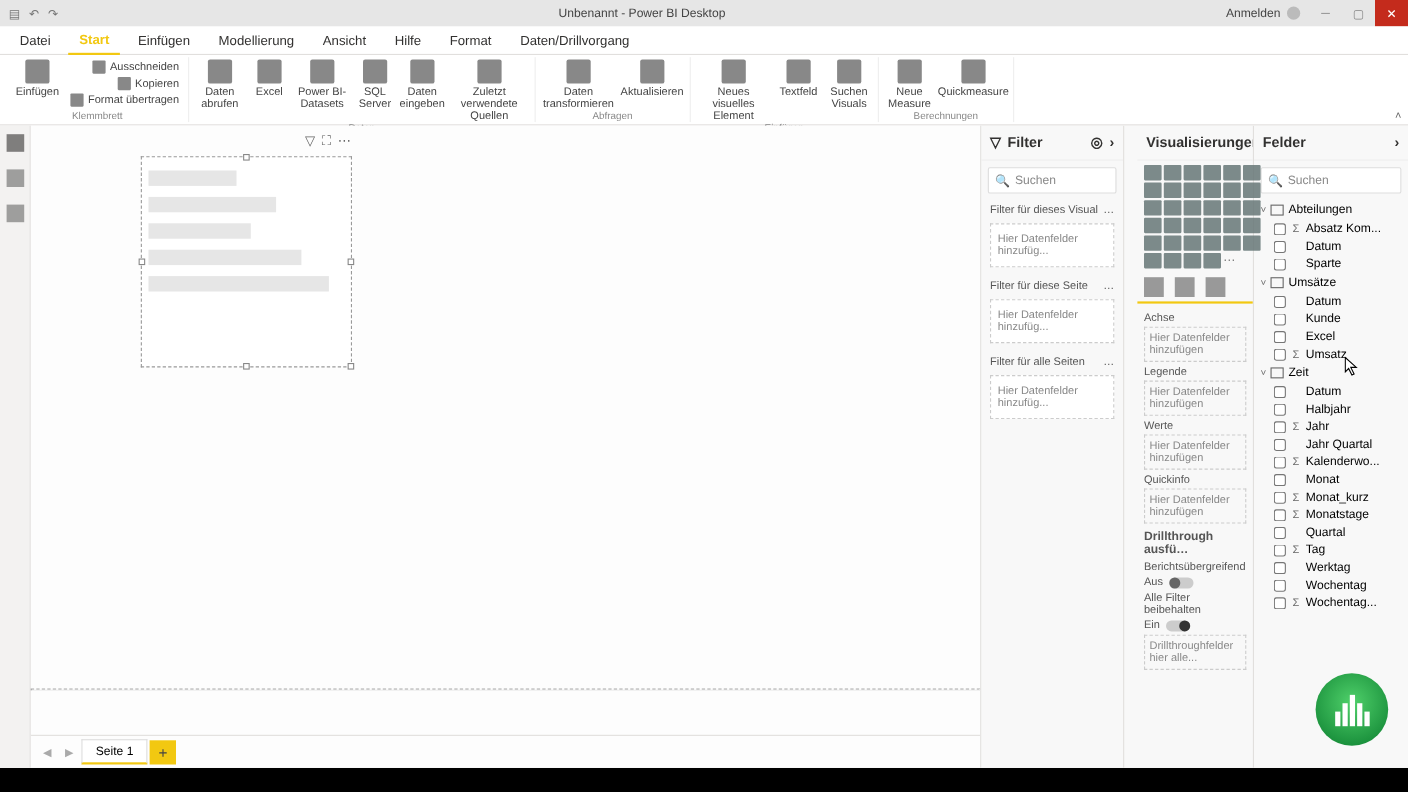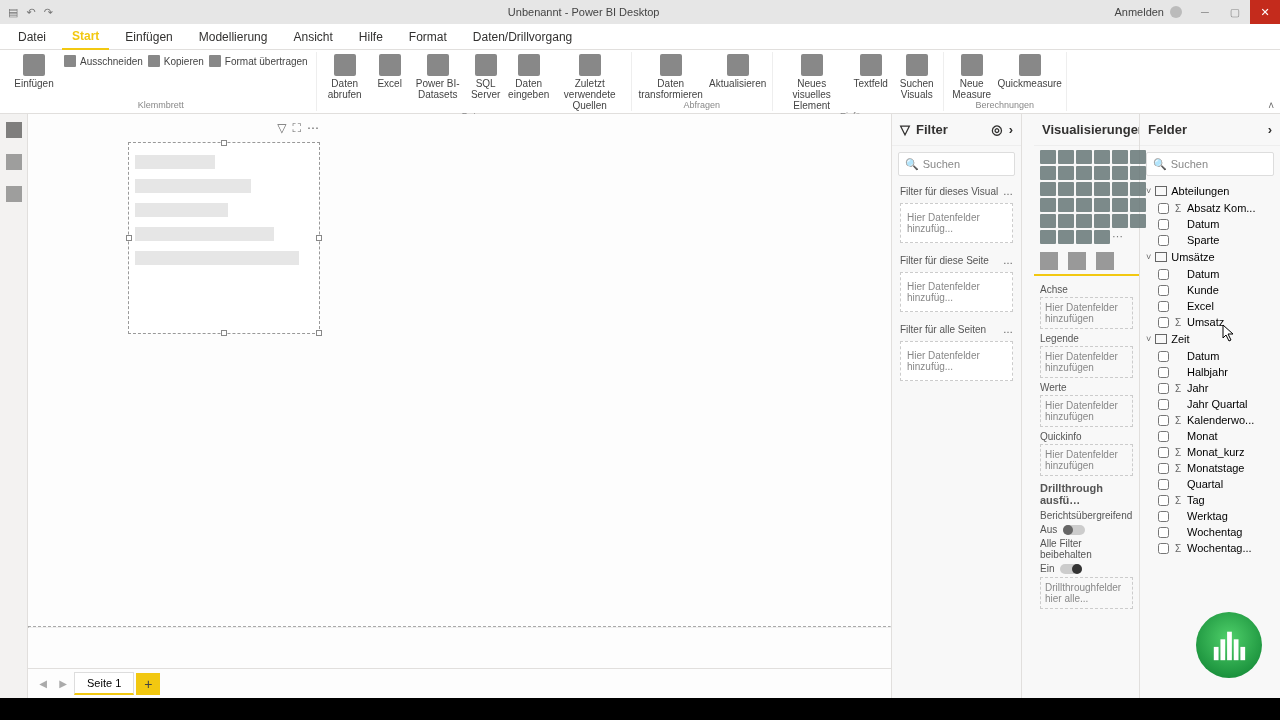--- a/index.html
+++ b/index.html
@@ -24,21 +24,21 @@
 .tabs .tab.file { color: #323130; }
 
 
 .ribbon { height: 64px; background: #fff; border-bottom: 1px solid #e1dfdd; display: flex; padding: 2px 6px; gap: 0; font-size: 10px; color: #444; position: relative; }
 .group { display: flex; flex-direction: column; align-items: center; padding: 0 6px; border-right: 1px solid #eee; }
 .group:last-child { border-right: none; }
 .group .items { display: flex; gap: 6px; flex: 1; align-items: flex-start; padding-top: 2px; }
 .group .label { font-size: 9px; color: #888; padding-bottom: 1px; }
 .btn-lg { display: flex; flex-direction: column; align-items: center; width: 44px; gap: 2px; cursor: pointer; text-align: center; line-height: 1.1; }
 .btn-lg .ico { width: 22px; height: 22px; background: #888; border-radius: 2px; }
-.btn-sm-col { display: flex; gap: 1px; font-size: 10px; }
+.btn-sm-col { display: flex; flex-direction: column; gap: 1px; font-size: 10px; align-items: flex-end; }
 .btn-sm { display: flex; align-items: center; gap: 4px; padding: 1px 2px; cursor: pointer; }
 .btn-sm .ico-s { width: 12px; height: 12px; background: #888; border-radius: 1px; }
 .ribbon .collapse { position:absolute; right:6px; bottom:2px; font-size:10px; color:#666; cursor:pointer; }
 
 
 .main { flex: 1; display: flex; overflow: hidden; background: #fff; }
 .leftrail { width: 28px; background: #f3f2f1; border-right: 1px solid #e1dfdd; display: flex; flex-direction: column; align-items: center; padding-top: 8px; gap: 16px; }
 .leftrail div { width: 16px; height: 16px; background: #666; opacity: .6; cursor: pointer; }
 
 

